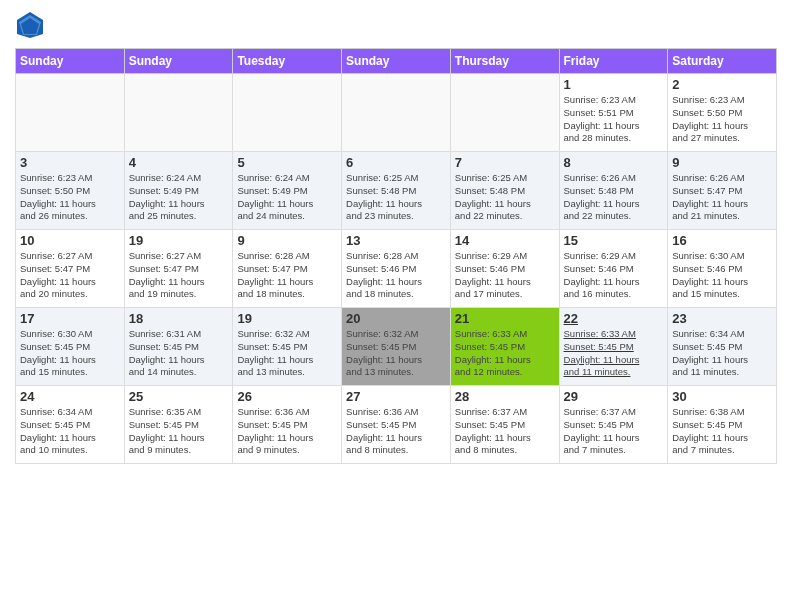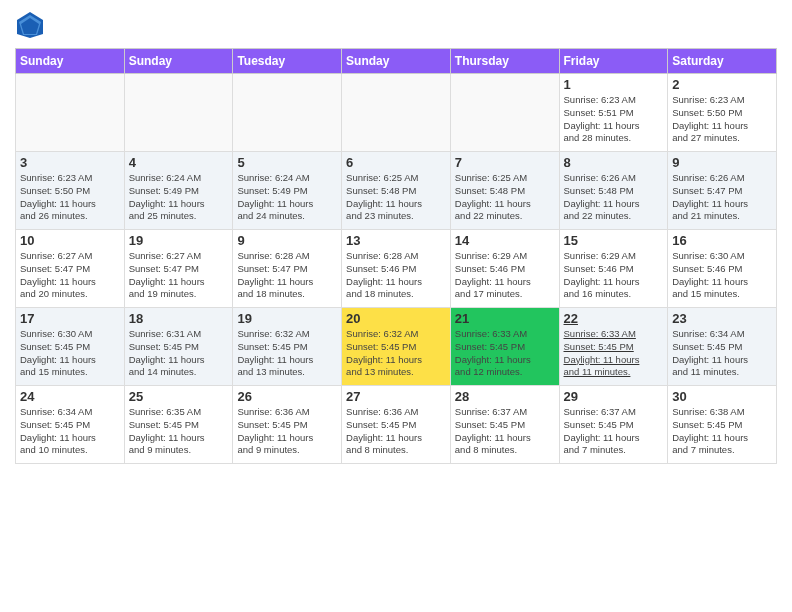--- a/index.html
+++ b/index.html
@@ -272,28 +272,28 @@
 Daylight: 11 hours
 and 14 minutes.</div>
           </td>
           <td style="background: rgb(240, 244, 248);">
             <span class="day-number">19</span>
             <div class="day-info" style="white-space: pre-line;">Sunrise: 6:32 AM
 Sunset: 5:45 PM
 Daylight: 11 hours
 and 13 minutes.</div>
           </td>
-          <td style="background: #fde047;">
+          <td style="background: #a3a3a3;">
             <span class="day-number">20</span>
             <div class="day-info" style="white-space: pre-line;">Sunrise: 6:32 AM
 Sunset: 5:45 PM
 Daylight: 11 hours
 and 13 minutes.</div>
           </td>
-          <td style="background: #22c55e;">
+          <td style="background: #84cc16;">
             <span class="day-number">21</span>
             <div class="day-info" style="white-space: pre-line;">Sunrise: 6:33 AM
 Sunset: 5:45 PM
 Daylight: 11 hours
 and 12 minutes.</div>
           </td>
           <td style="background: rgb(240, 244, 248); text-decoration: underline;">
             <span class="day-number">22</span>
             <div class="day-info" style="white-space: pre-line;">Sunrise: 6:33 AM
 Sunset: 5:45 PM

